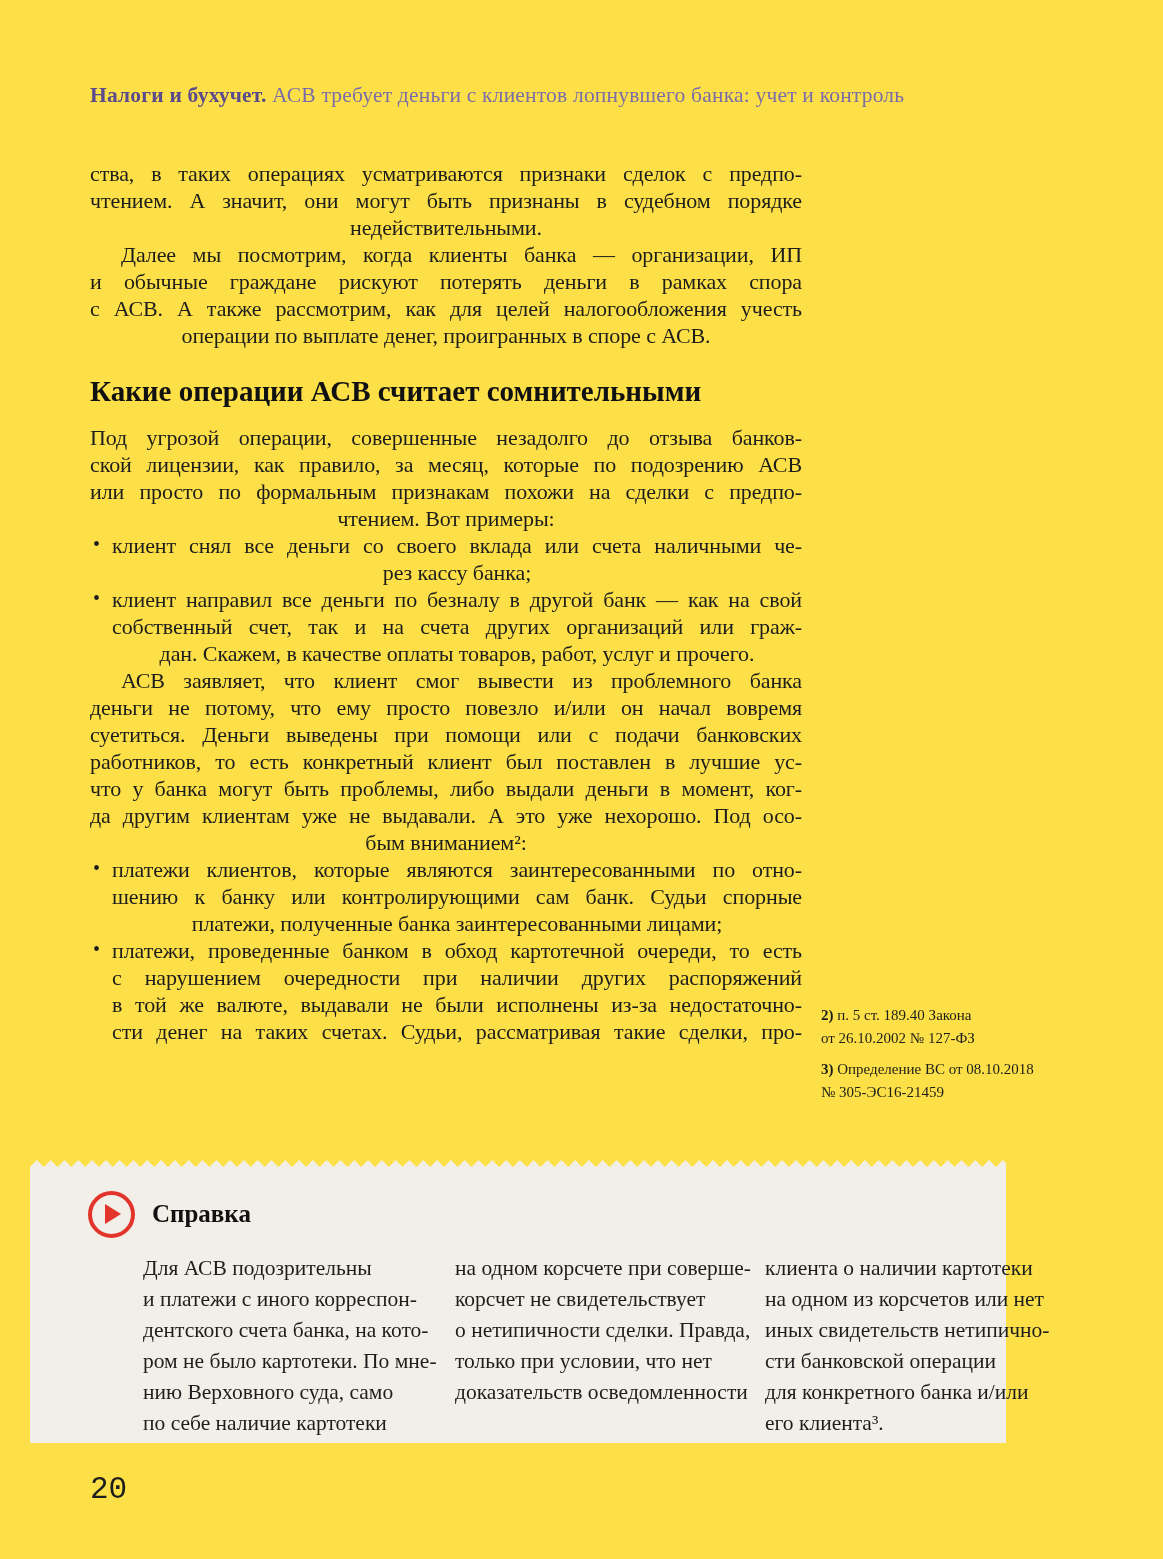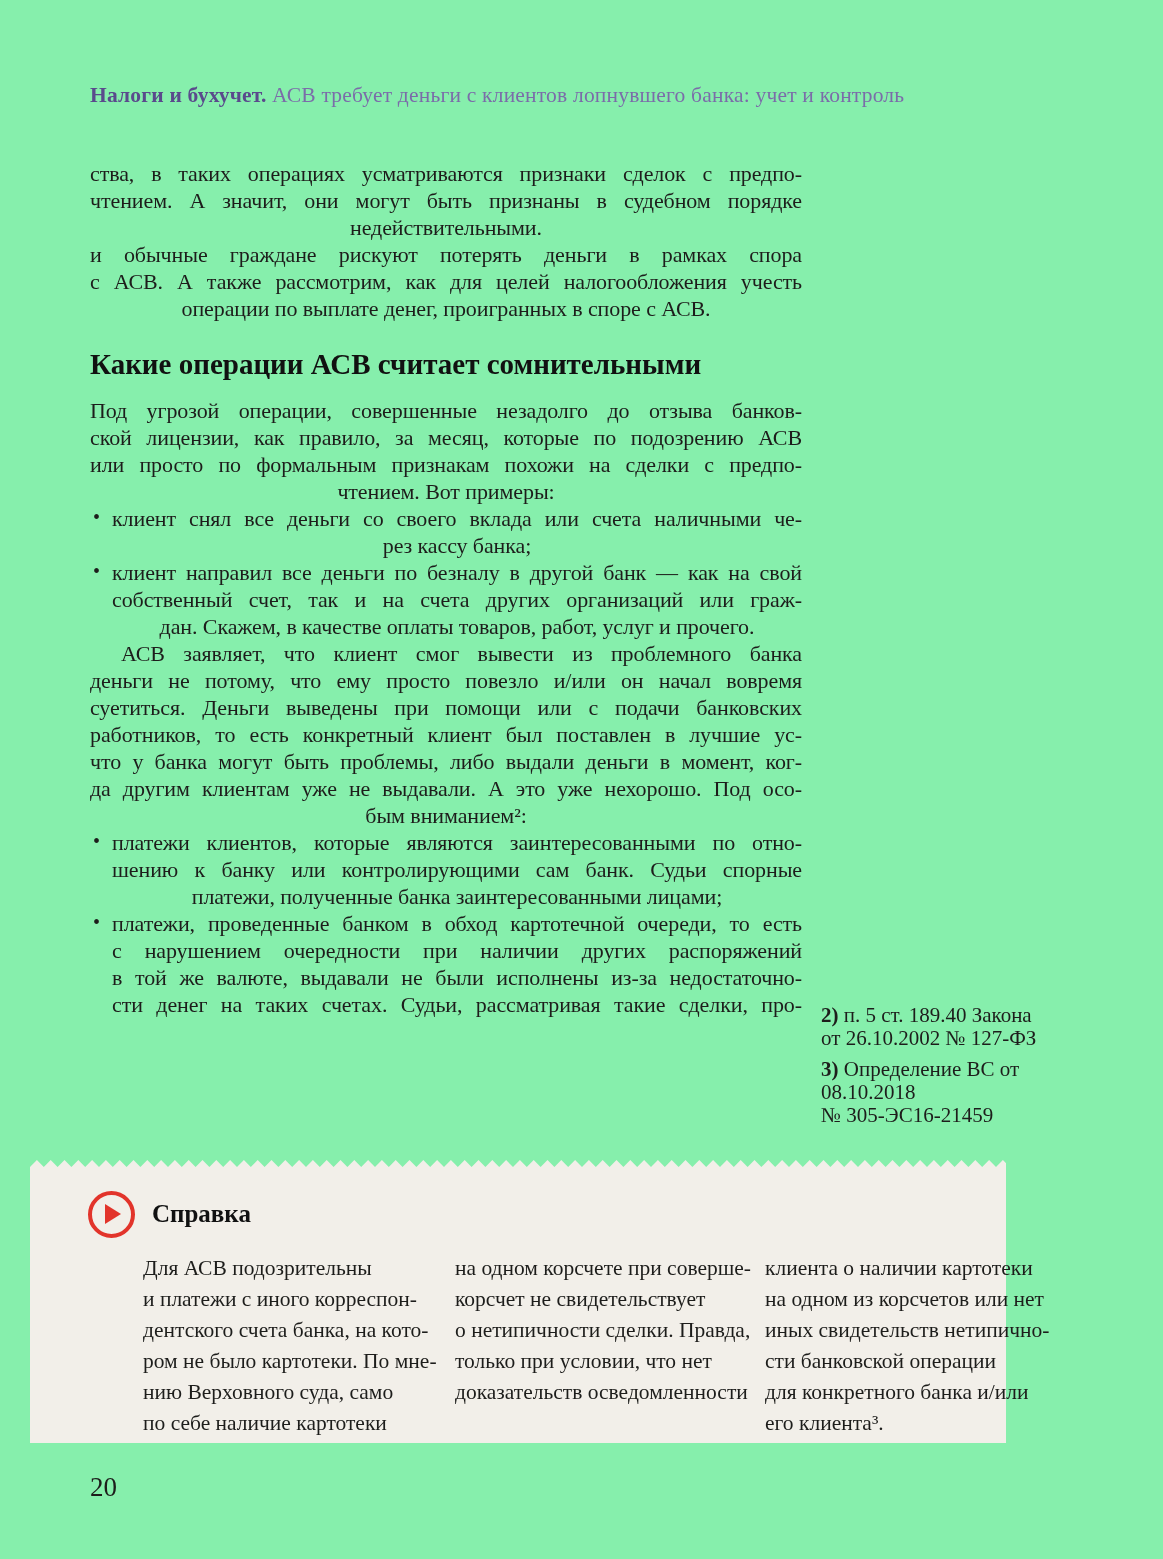--- a/index.html
+++ b/index.html
@@ -1,73 +1,74 @@
 <!DOCTYPE html>
 <html><head>
 <meta charset="utf-8">
 <style>
   html,body { margin:0; padding:0; background:#ffffff; }
   .page {
     position:relative; width:1163px; height:1559px; margin:0 auto;
-    background:#86efac; overflow:hidden;
+    background:#fde047; overflow:hidden;
     font-family:"Liberation Serif", "DejaVu Serif", serif;
     color:var(--ink, #1d1d1b);
   }
 
   
   .runhead { position:absolute; left:90px; top:83px; font-size:21.5px; letter-spacing:0.2px; white-space:nowrap; }
   .runhead .rh-bold { font-weight:bold; color:var(--purple-bold, #5a4a8c); }
   .runhead .rh-title { color:var(--purple, #7b6ca9); }
 
   
   .article { position:absolute; left:90px; top:160px; width:712px; font-size:22px; line-height:27px; letter-spacing:-0.1px; }
   .para { margin:0; }
   .line { text-align:center; white-space:normal; }
   .line.j { text-align:justify; text-align-last:justify; }
   .line.indent { text-indent:31px; }
   .crosshead { font-size:29px; line-height:33px; font-weight:bold; margin:26px 0 16px 0; color:#111; letter-spacing:0; }
   .li { position:relative; padding-left:22px; }
   .li .bullet { position:absolute; left:3px; top:-1px; font-size:20px; }
 
   
-  .footnotes { position:absolute; left:821px; top:1004px; width:250px; font-size:21px; line-height:23px; color:#1d1d1b; }
+  .footnotes { position:absolute; left:821px; top:1004px; width:250px; font-size:15px; line-height:23px; color:#1d1d1b; }
   .footnote { margin-bottom:8px; }
   .footnote b { font-weight:bold; }
 
   
   .infobox { position:absolute; left:30px; top:1160px; width:976px; height:283px; background:var(--boxbg, #f2efe9); }
   .play-icon { position:absolute; left:58px; top:31px; width:47px; height:47px; box-sizing:border-box;
                border:4.5px solid var(--red, #e2342b); border-radius:50%; background:transparent; }
   .play-tri { position:absolute; left:13px; top:9px; width:0; height:0;
               border-left:16px solid var(--red, #e2342b); border-top:10px solid transparent; border-bottom:10px solid transparent; }
   .infobox-title { position:absolute; left:122px; top:40px; font-size:25px; font-weight:bold; color:#111; }
   .ib-col { position:absolute; top:93px; font-size:21.5px; line-height:31px; }
   .ib-col.c0 { left:113px; width:300px; }
   .ib-col.c1 { left:425px; width:300px; }
   .ib-col.c2 { left:735px; width:310px; }
 
-  .pageno { position:absolute; left:90px; top:1472px; font-size:27px; color:#1d1d1b; }
+  .pageno { position:absolute; left:90px; top:1472px; font-size:31px; color:#1d1d1b;font-family:Liberation Mono, monospace; }
 </style>
 </head>
 <body>
 
 <div class="page" style="--purple-bold: #5a4a8c; --purple: #7b6ca9; --red: #e2342b; --boxbg: #f2efe9; --ink: #1d1d1b;">
 
   <div class="runhead">
     <span class="rh-bold">Налоги и бухучет.</span>
     <span class="rh-title">АСВ требует деньги с клиентов лопнувшего банка: учет и контроль</span>
   </div>
 
   <div class="article" id="article">
       <div class="para">
         <div class="line j">ства, в таких операциях усматриваются признаки сделок с предпо-</div>
         <div class="line j">чтением. А значит, они могут быть признаны в судебном порядке</div>
         <div class="line">недействительными.</div>
       </div>
       <div class="para">
+        <div class="line j indent">Далее мы посмотрим, когда клиенты банка — организации, ИП</div>
         <div class="line j">и обычные граждане рискуют потерять деньги в рамках спора</div>
         <div class="line j">с АСВ. А также рассмотрим, как для целей налогообложения учесть</div>
         <div class="line">операции по выплате денег, проигранных в споре с АСВ.</div>
       </div>
       <h2 class="crosshead">Какие операции АСВ считает сомнительными</h2>
       <div class="para">
         <div class="line j">Под угрозой операции, совершенные незадолго до отзыва банков-</div>
         <div class="line j">ской лицензии, как правило, за месяц, которые по подозрению АСВ</div>
         <div class="line j">или просто по формальным признакам похожи на сделки с предпо-</div>
         <div class="line">чтением. Вот примеры:</div>

